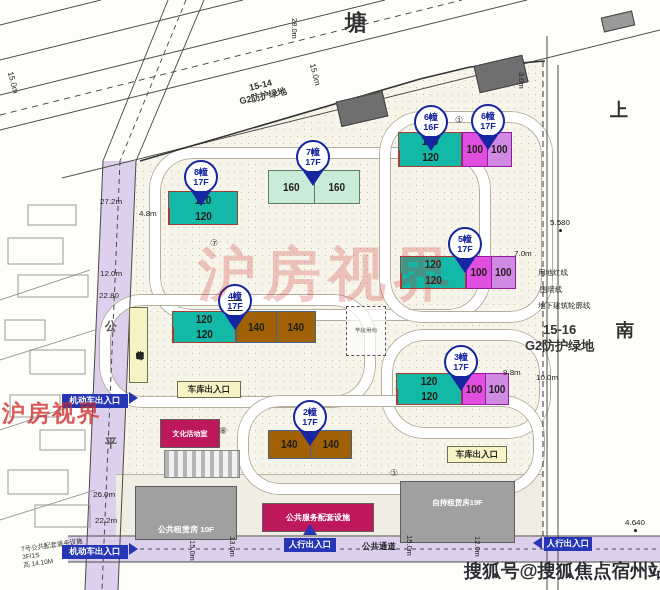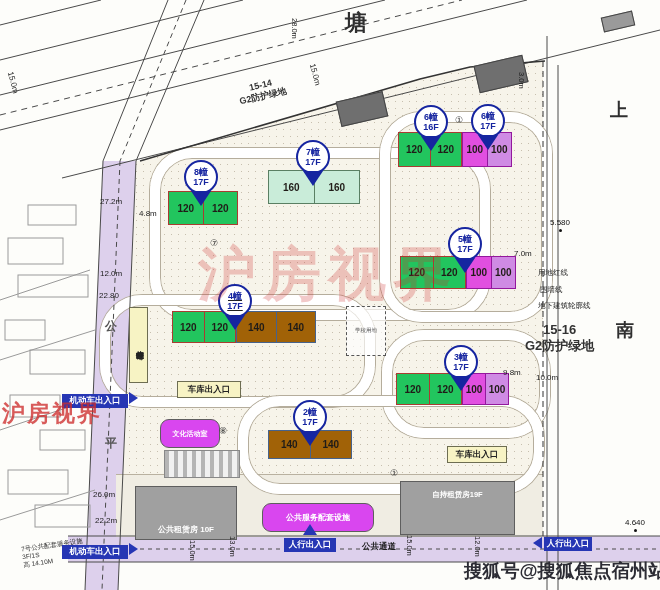--- a/index.html
+++ b/index.html
@@ -13,28 +13,28 @@
   .road-left{position:absolute;left:80px;top:150px;width:60px;height:440px;z-index:1;background:#ddd0ec;
         clip-path:polygon(23px 11px,56px 11px,38px 440px,5px 440px);}
   .road-bottom{position:absolute;left:68px;top:536px;width:592px;height:26px;background:#ddd0ec;z-index:2;}
   .ring{position:absolute;z-index:3;border:10px solid #fff;border-radius:42px;background:transparent;
         box-shadow:0 0 0 1px #b5ad9c, inset 0 0 0 1px #b5ad9c;}
   svg.bg{position:absolute;left:0;top:0;z-index:4;pointer-events:none;}
   
   .bldg{position:absolute;display:flex;z-index:5;}
   .part{display:flex;box-sizing:border-box;border:1.5px solid #666;}
   .u{flex:1;display:flex;align-items:center;justify-content:center;font-size:10px;font-weight:bold;color:#201c18;}
-  .part.red{background:#22c55e;border-color:#a93c31;}      .part.red .u + .u{border-left:1.5px solid #a93c31;}
+  .part.red{background:#14b8a6;border-color:#a93c31;flex-direction:column;}      .part.red .u + .u{border-left:1.5px solid #a93c31;}
   .part.green{background:#c9ecd9;border-color:#5a7f63;}    .part.green .u + .u{border-left:1.5px solid #5a7f63;}
   .part.blue{background:#a16207;border-color:#46628c;}     .part.blue .u + .u{border-left:1.5px solid #46628c;}
   .part.magenta{border-color:#93189d;background:#e14fe0;text-align:right;}  .part.magenta .u + .u{border-left:1.5px solid #93189d;}
   .part.magenta .u:last-child{background:#cf8be4;}
   .gbldg{position:absolute;z-index:5;background:#a0a0a0;border:1px solid #5e5e5e;color:#fff;
          display:flex;align-items:center;justify-content:center;text-align:center;font-size:8px;font-weight:bold;}
-  .gbldg.dark{background:#d946ef;border-radius:9px;}
+  .gbldg.dark{background:#be185d;}
   .util{position:absolute;z-index:5;background:#6f6f6f;border:1px solid #444;}
   .zebra{position:absolute;z-index:5;border:1px solid #888;
          background:repeating-linear-gradient(90deg,#b5b5b5 0 4px,#f1f1f1 4px 9px);}
   
   .balloon{position:absolute;width:34px;z-index:7;text-align:center;}
   .bc{width:30px;height:30px;margin:0 auto;border-radius:50%;background:#fff;border:2px solid #1625a0;
       color:#1625a0;font-weight:bold;font-size:9px;line-height:1.15;display:flex;flex-direction:column;justify-content:center;}
   .bt{width:0;height:0;margin:-3px auto 0;border-left:10px solid transparent;border-right:10px solid transparent;border-top:15px solid #1625a0;}
   .ebox{position:absolute;z-index:7;background:#2636b4;color:#fff;font-size:8.5px;font-weight:bold;
         display:flex;align-items:center;justify-content:center;white-space:nowrap;padding:1px 2px;box-sizing:border-box;}
@@ -238,21 +238,21 @@
     </div>
       <div class="bt"></div>
   </div>
 
   <div class="gbldg" style="left:135px;top:486px;width:100px;height:48px;align-items:flex-end;padding-bottom:4px;">
     <span>公共租赁房 10F</span>
   </div>
   <div class="gbldg dark" style="left:262px;top:503px;width:110px;height:27px;">
     <span>公共服务配套设施</span>
   </div>
-  <div class="gbldg" style="left:400px;top:481px;width:113px;height:44px;align-items:flex-start;padding-top:8px;font-size:7.5px;">
+  <div class="gbldg" style="left:400px;top:481px;width:113px;height:44px;align-items:flex-start;padding-top:16px;font-size:7.5px;">
     <span>自持租赁房19F</span>
   </div>
   <div class="gbldg dark" style="left:160px;top:419px;width:58px;height:27px;font-size:7px;">
     <span>文化活动室</span>
   </div>
   <div class="zebra" style="left:164px;top:450px;width:74px;height:26px;"></div>
   <div class="util" style="left:338px;top:96px;width:46px;height:24px;transform:rotate(-13deg);"></div>
   <div class="util" style="left:476px;top:60px;width:48px;height:26px;transform:rotate(-13deg);"></div>
   <div class="util" style="left:602px;top:14px;width:30px;height:13px;transform:rotate(-13deg);background:#9a9a9a;"></div>
 

